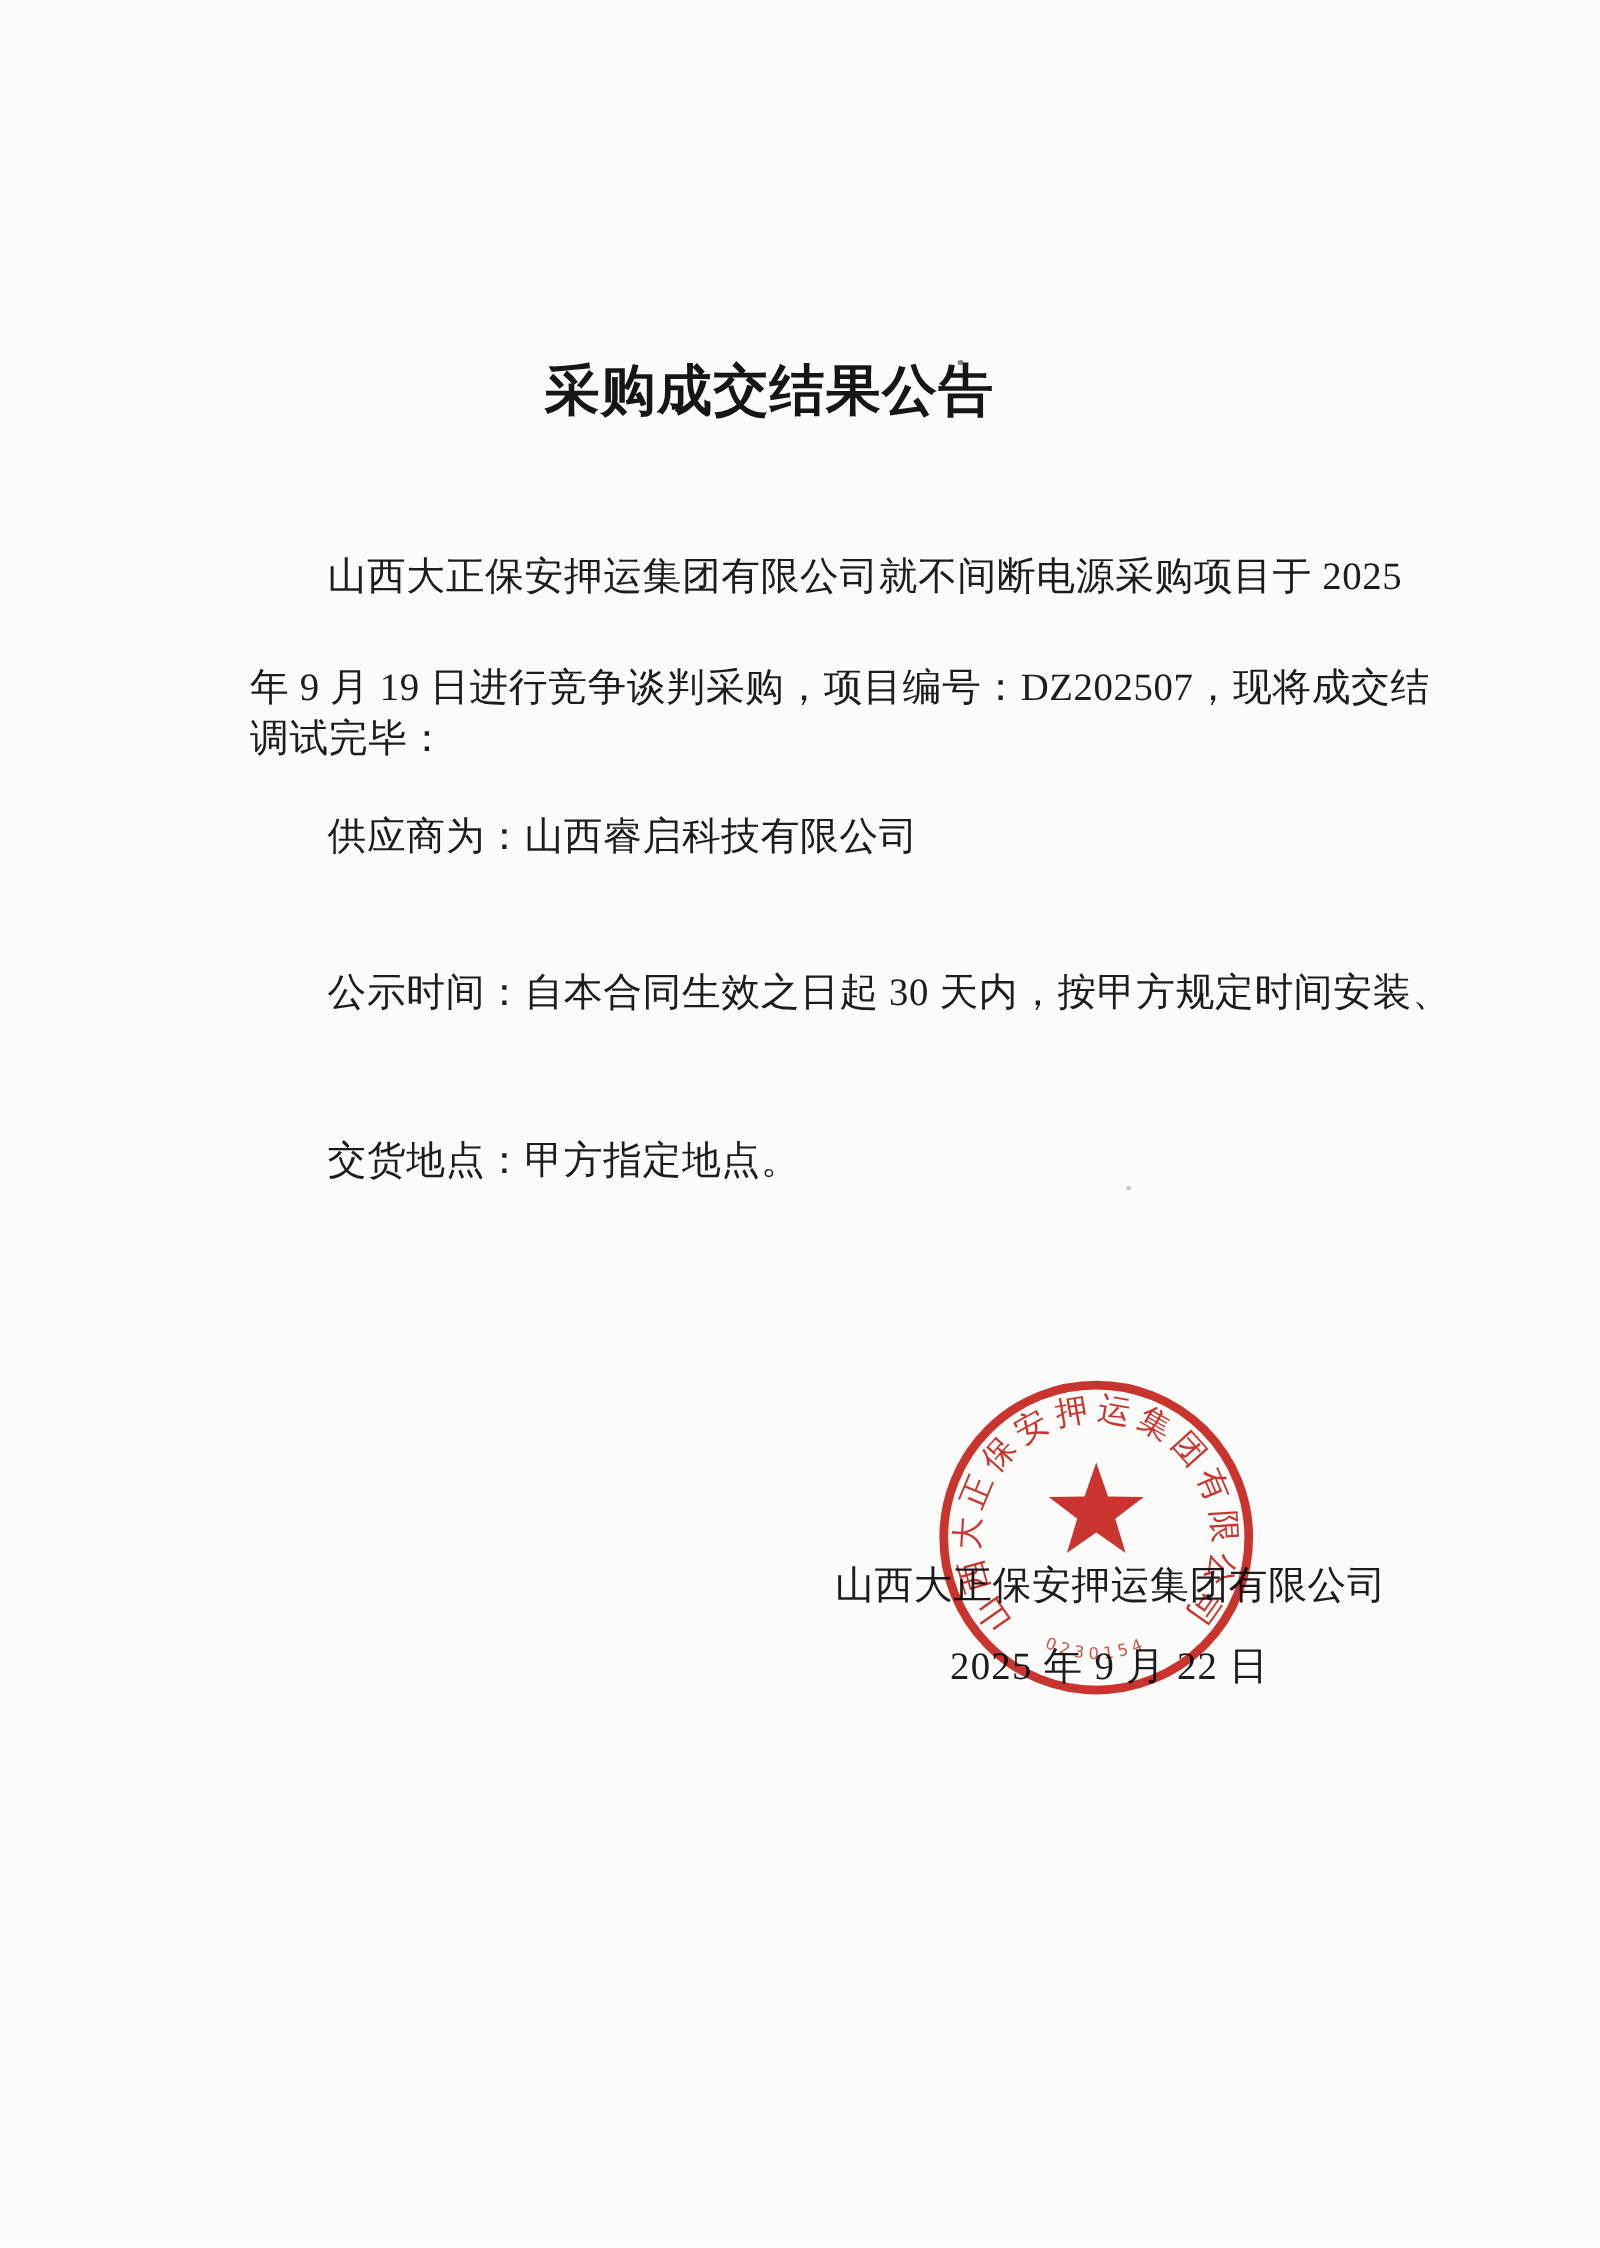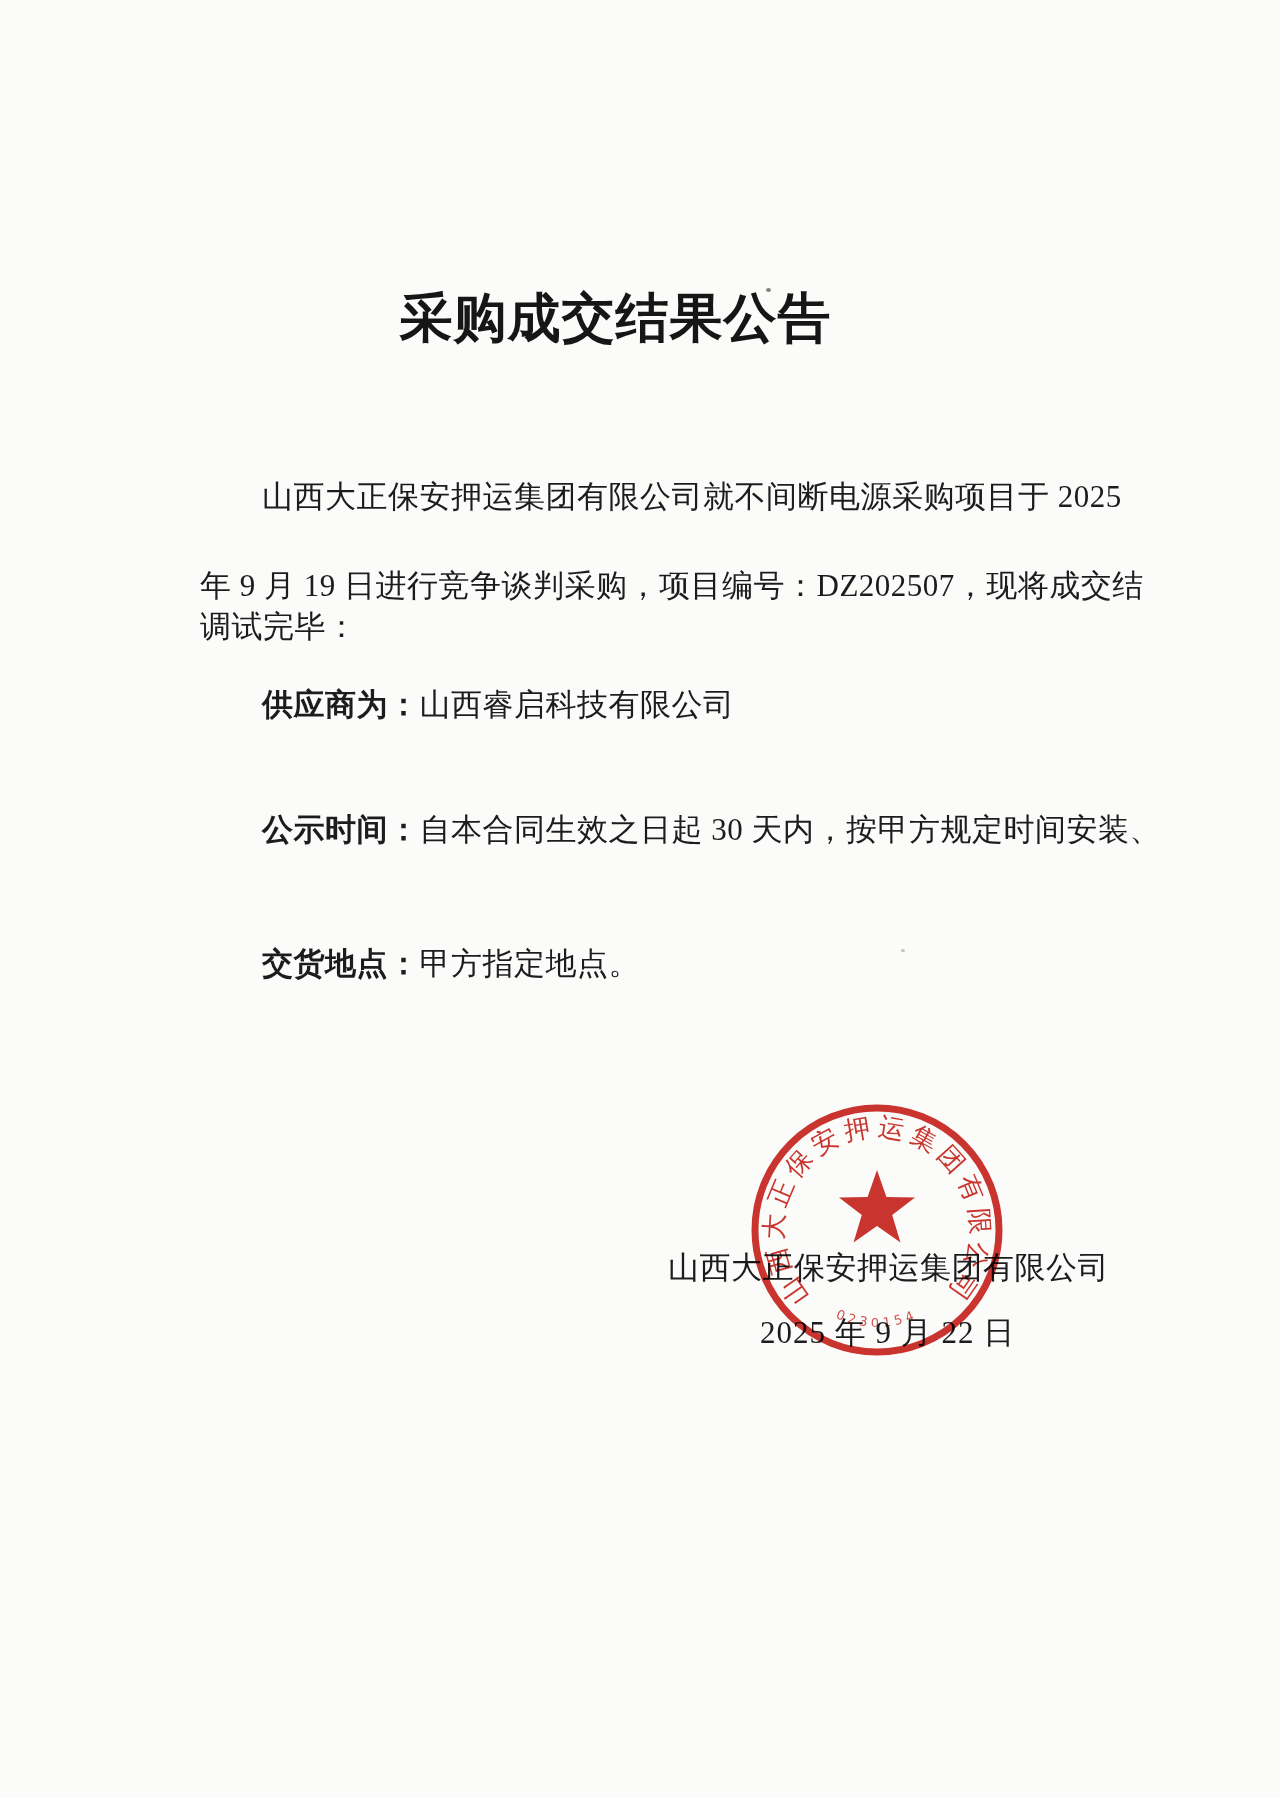--- a/index.html
+++ b/index.html
@@ -10,47 +10,46 @@
     font-family: "Liberation Serif", "DejaVu Serif", serif;
     color: #1c1c1e;
     overflow: hidden;
   }
   .page { position: absolute; inset: 0; }
 
   .doc-title {
     position: absolute;
     top: 283px; left: 0; width: 1231px;
     text-align: center;
-    font-size: 53px;
+    font-size: 44px;
     font-weight: bold;
     letter-spacing: 1px;
     color: #161616;
   }
 
   .line {
     position: absolute;
     font-size: 31px;
     letter-spacing: 0.5px;
     white-space: nowrap;
     color: #1c1c1e;
-    margin-top: 36px;
   }
   .intro-1 { top: 440px; left: 262px; }
   .intro-2 { top: 529px; left: 200px; }
   .intro-3 { top: 570px; left: 200px; }
 
   .detail-0 { top: 648px; left: 262px; }
   .detail-1 { top: 707px; left: 262px; }
   .detail-2 { top: 773px; left: 262px; }
   .detail-3 { top: 839px; left: 196px; }
   .detail-4 { top: 907px; left: 262px; }
   .detail-5 { top: 974px; left: 262px; }
 
   .detail-label {
-    font-weight: bold;
+    font-weight: normal;
     font-family: "Liberation Serif", "DejaVu Serif", serif;
   }
 
   .signature-company {
     position: absolute;
     top: 1247px; left: 668px;
     font-size: 31px;
     letter-spacing: 0.5px;
     white-space: nowrap;
     mix-blend-mode: multiply;

